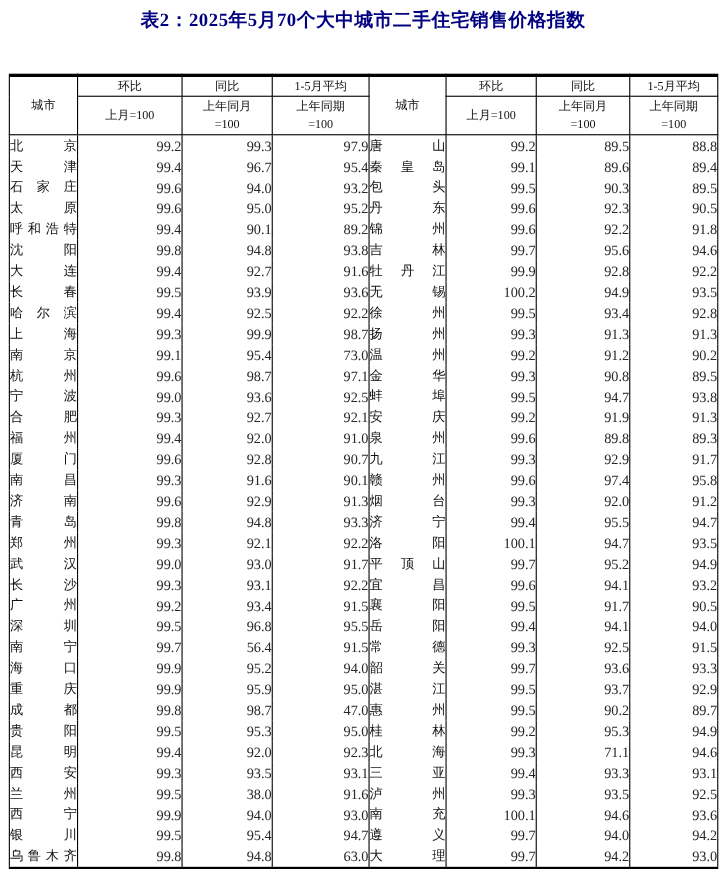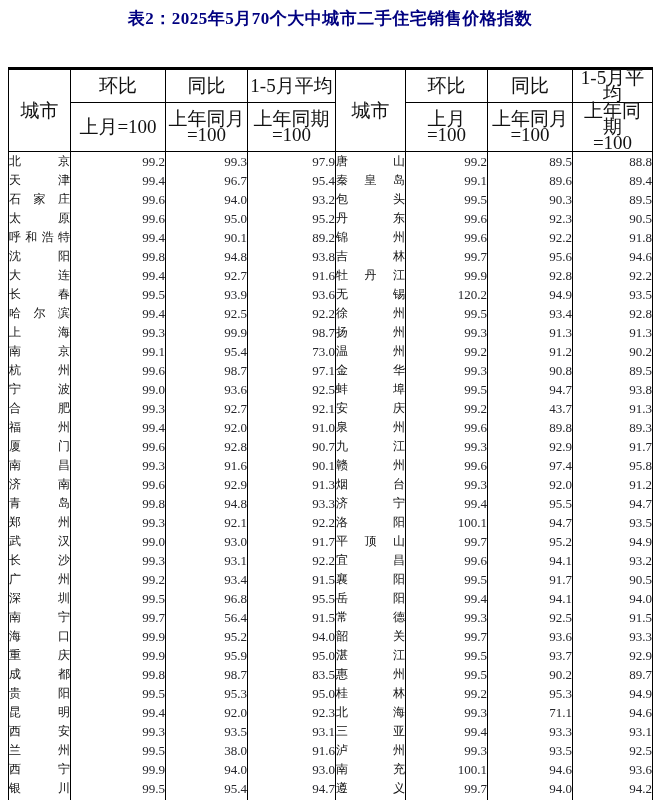--- a/index.html
+++ b/index.html
@@ -27,21 +27,21 @@
     margin-top:38px;
     width:644px;
     border-top:3px solid var(--border_color,#000);
     border-bottom:2px solid var(--border_color,#000);
     font-size:13px;
     color:var(--text_color,#222);
   }
   table.idx th{
     border:1px solid var(--border_color,#000);
     font-weight:normal;
-    font-size:19px;
+    font-size:11px;
     text-align:center;
     padding:0 2px;
     line-height:16px;
     color:#111;
   }
   thead tr.h1 th{height:17px;}
   thead tr.h2 th{height:34px;}
   table.idx td{
     border-left:1px solid var(--border_color,#000);
     border-right:1px solid var(--border_color,#000);
@@ -185,21 +185,21 @@
           <td class="num">99.9</td>
           <td class="num">92.8</td>
           <td class="num">92.2</td>
         </tr>
         <tr>
           <td class="city">长春</td>
           <td class="num">99.5</td>
           <td class="num">93.9</td>
           <td class="num">93.6</td>
           <td class="city">无锡</td>
-          <td class="num">120.2</td>
+          <td class="num">100.2</td>
           <td class="num">94.9</td>
           <td class="num">93.5</td>
         </tr>
         <tr>
           <td class="city">哈尔滨</td>
           <td class="num">99.4</td>
           <td class="num">92.5</td>
           <td class="num">92.2</td>
           <td class="city">徐州</td>
           <td class="num">99.5</td>
@@ -246,21 +246,21 @@
           <td class="num">94.7</td>
           <td class="num">93.8</td>
         </tr>
         <tr>
           <td class="city">合肥</td>
           <td class="num">99.3</td>
           <td class="num">92.7</td>
           <td class="num">92.1</td>
           <td class="city">安庆</td>
           <td class="num">99.2</td>
-          <td class="num">43.7</td>
+          <td class="num">91.9</td>
           <td class="num">91.3</td>
         </tr>
         <tr>
           <td class="city">福州</td>
           <td class="num">99.4</td>
           <td class="num">92.0</td>
           <td class="num">91.0</td>
           <td class="city">泉州</td>
           <td class="num">99.6</td>
           <td class="num">89.8</td>
@@ -383,21 +383,21 @@
           <td class="num">95.0</td>
           <td class="city">湛江</td>
           <td class="num">99.5</td>
           <td class="num">93.7</td>
           <td class="num">92.9</td>
         </tr>
         <tr>
           <td class="city">成都</td>
           <td class="num">99.8</td>
           <td class="num">98.7</td>
-          <td class="num">83.5</td>
+          <td class="num">47.0</td>
           <td class="city">惠州</td>
           <td class="num">99.5</td>
           <td class="num">90.2</td>
           <td class="num">89.7</td>
         </tr>
         <tr>
           <td class="city">贵阳</td>
           <td class="num">99.5</td>
           <td class="num">95.3</td>
           <td class="num">95.0</td>

